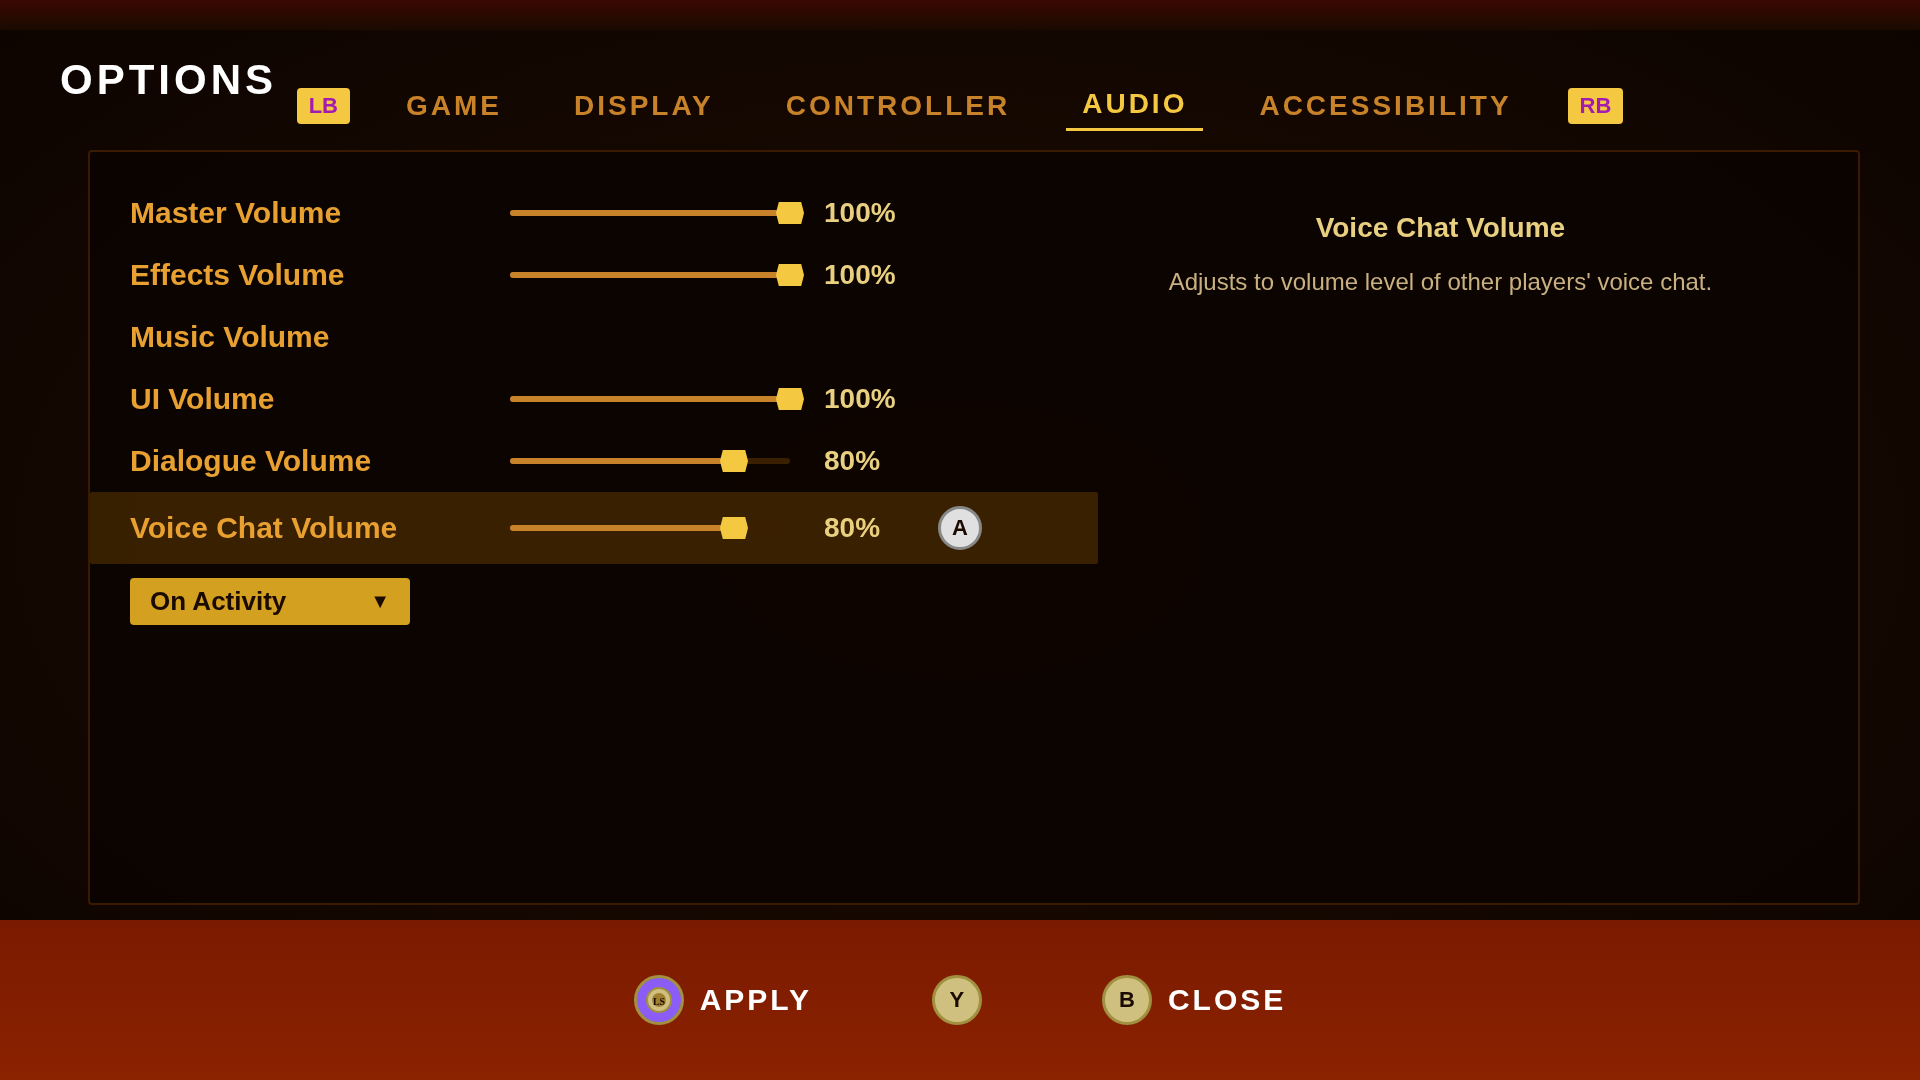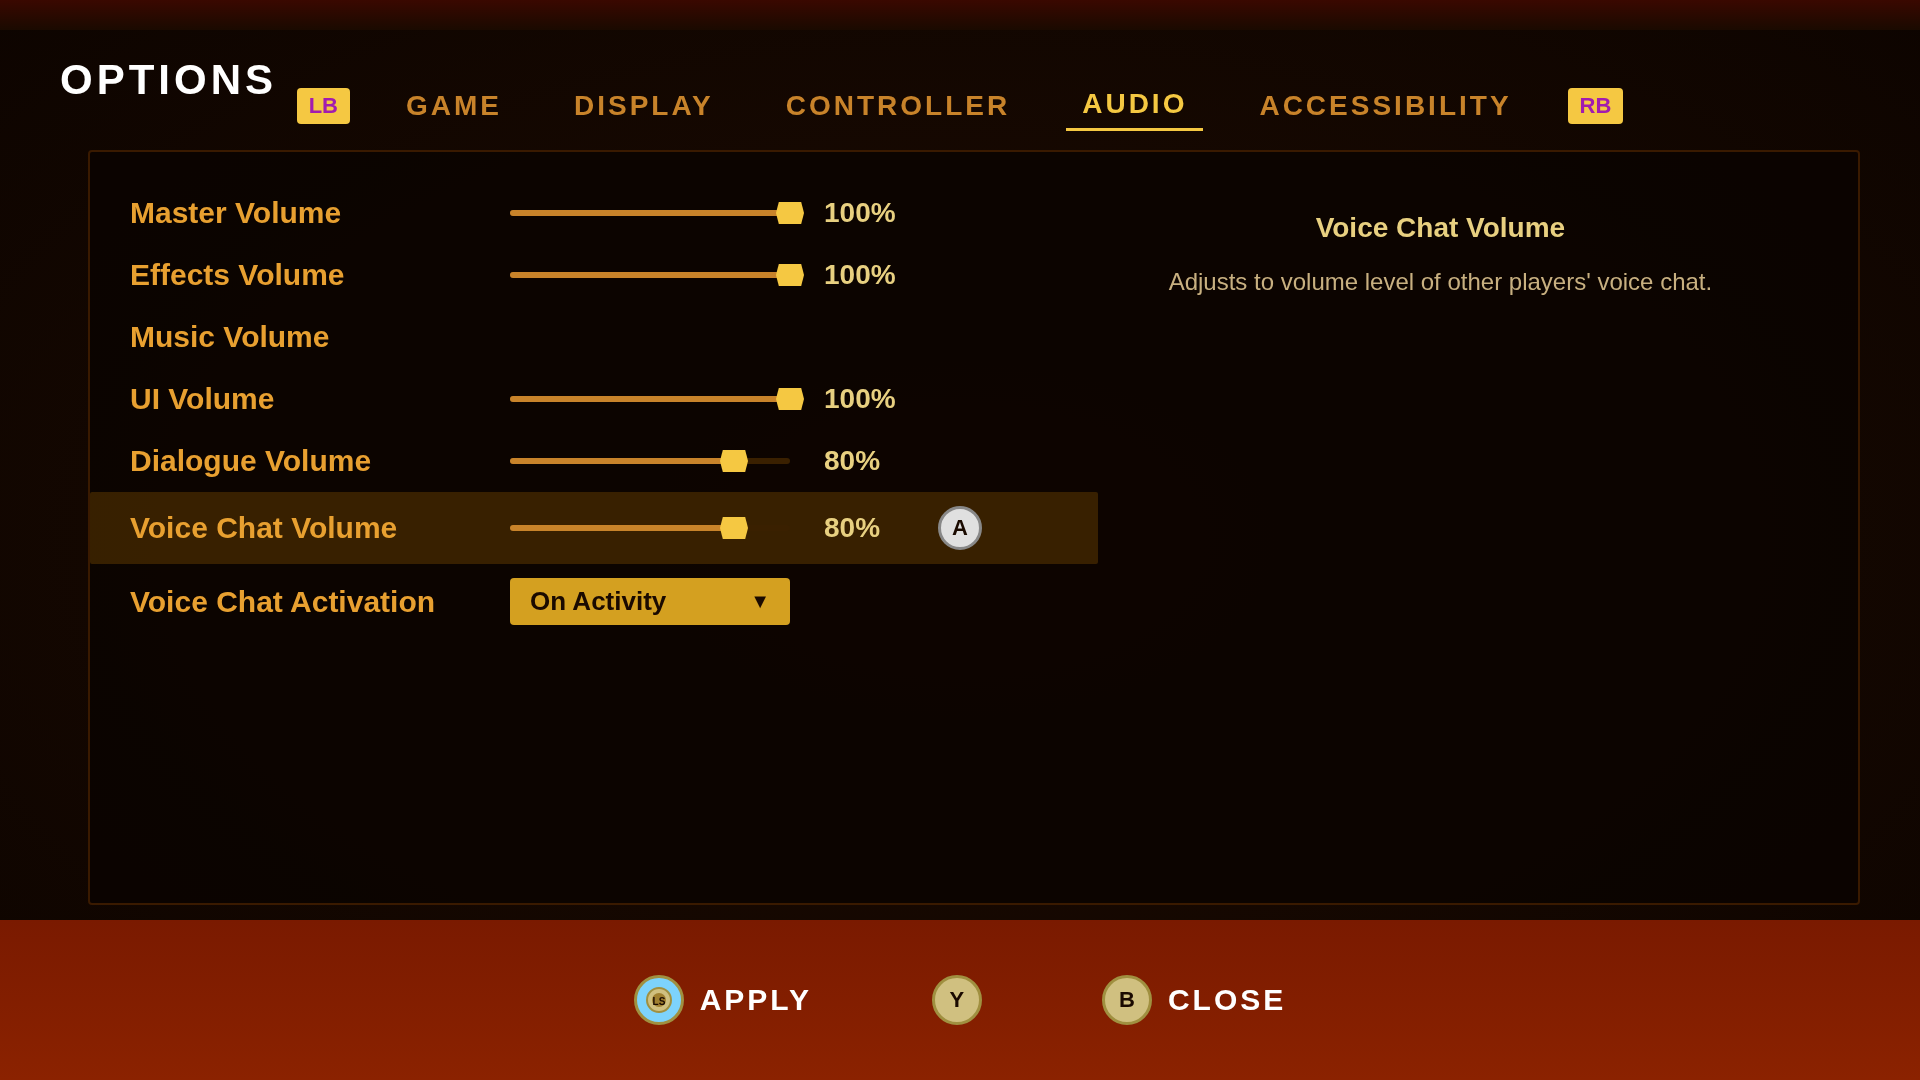--- a/index.html
+++ b/index.html
@@ -269,22 +269,23 @@
       font-weight: bold;
       display: flex;
       align-items: center;
       justify-content: center;
       border: 3px solid #a09040;
       flex-shrink: 0;
     }
 
     .toolbar-icon.ls-icon {
       border-radius: 50%;
-      background: #7dd3fc;
+      background: #8b5cf6;
       font-size: 16px;
+      font-family: Liberation Serif, serif;
     }
 
     .toolbar-label {
       color: #fff;
       font-size: 30px;
       font-weight: bold;
       letter-spacing: 3px;
     }
 
     .content-inner {
@@ -370,21 +371,20 @@
           <div class="slider-track">
             <div class="slider-fill" style="width:80%"></div>
             <div class="slider-thumb" style="left: calc(80% - 14px)"></div>
           </div>
           <div class="slider-value">80%</div>
           <div class="a-button">A</div>
         </div>
       </div>
 
       <div class="setting-row">
-        <div class="setting-label">Voice Chat Activation</div>
         <div class="dropdown">
           <span>On Activity</span>
           <span class="dropdown-arrow">▼</span>
         </div>
       </div>
 
     </div>
 
     <div class="info-panel">
       <div class="info-title">Voice Chat Volume</div>

